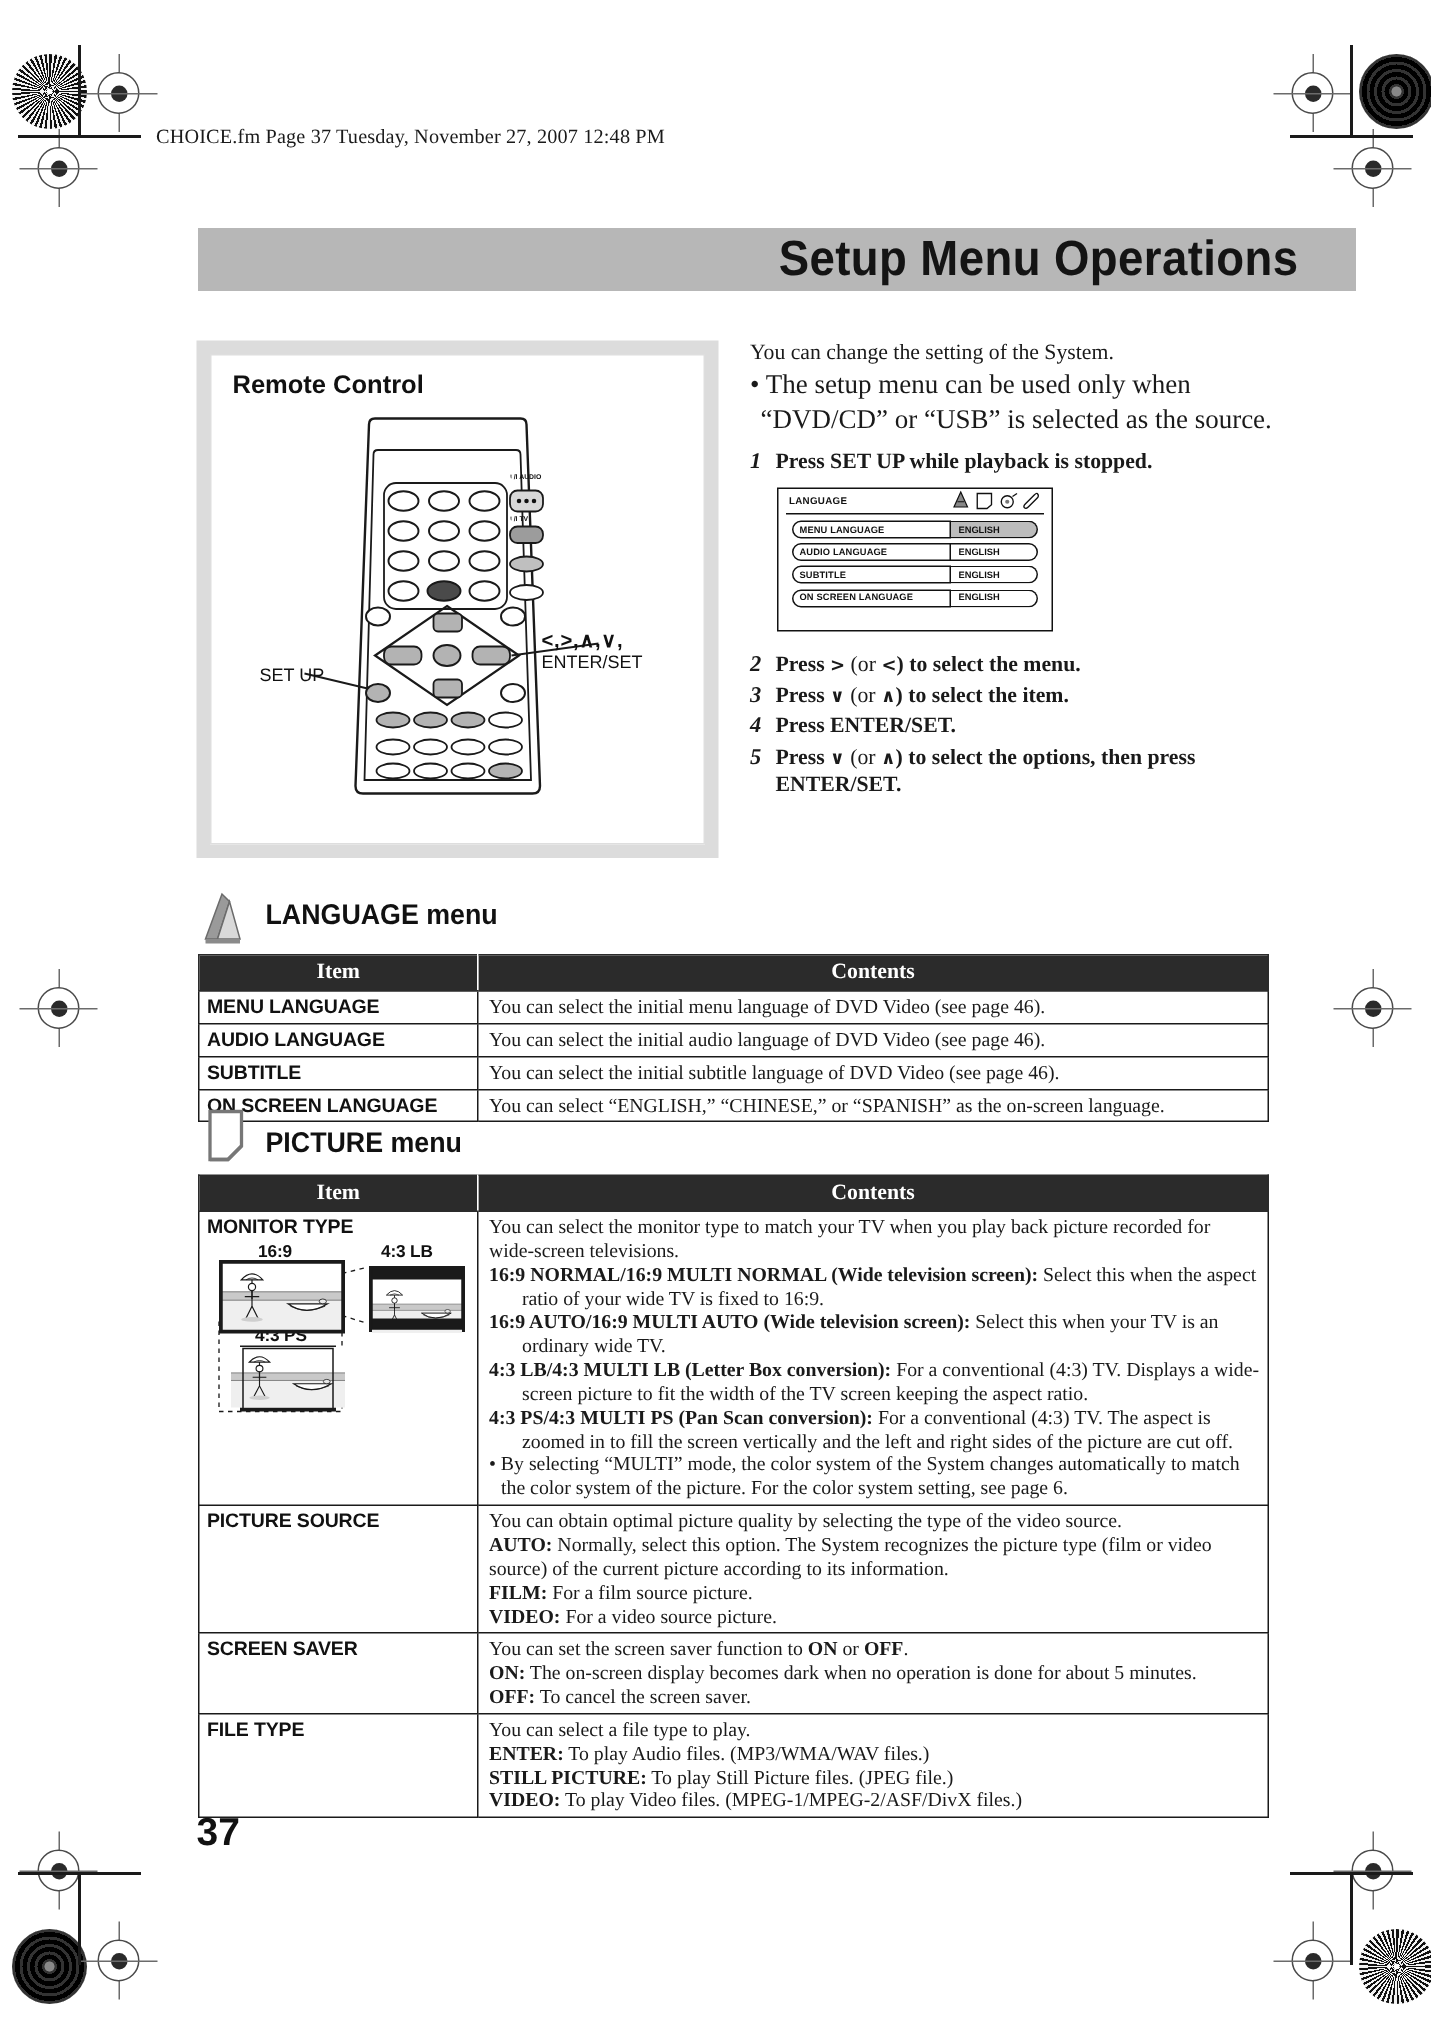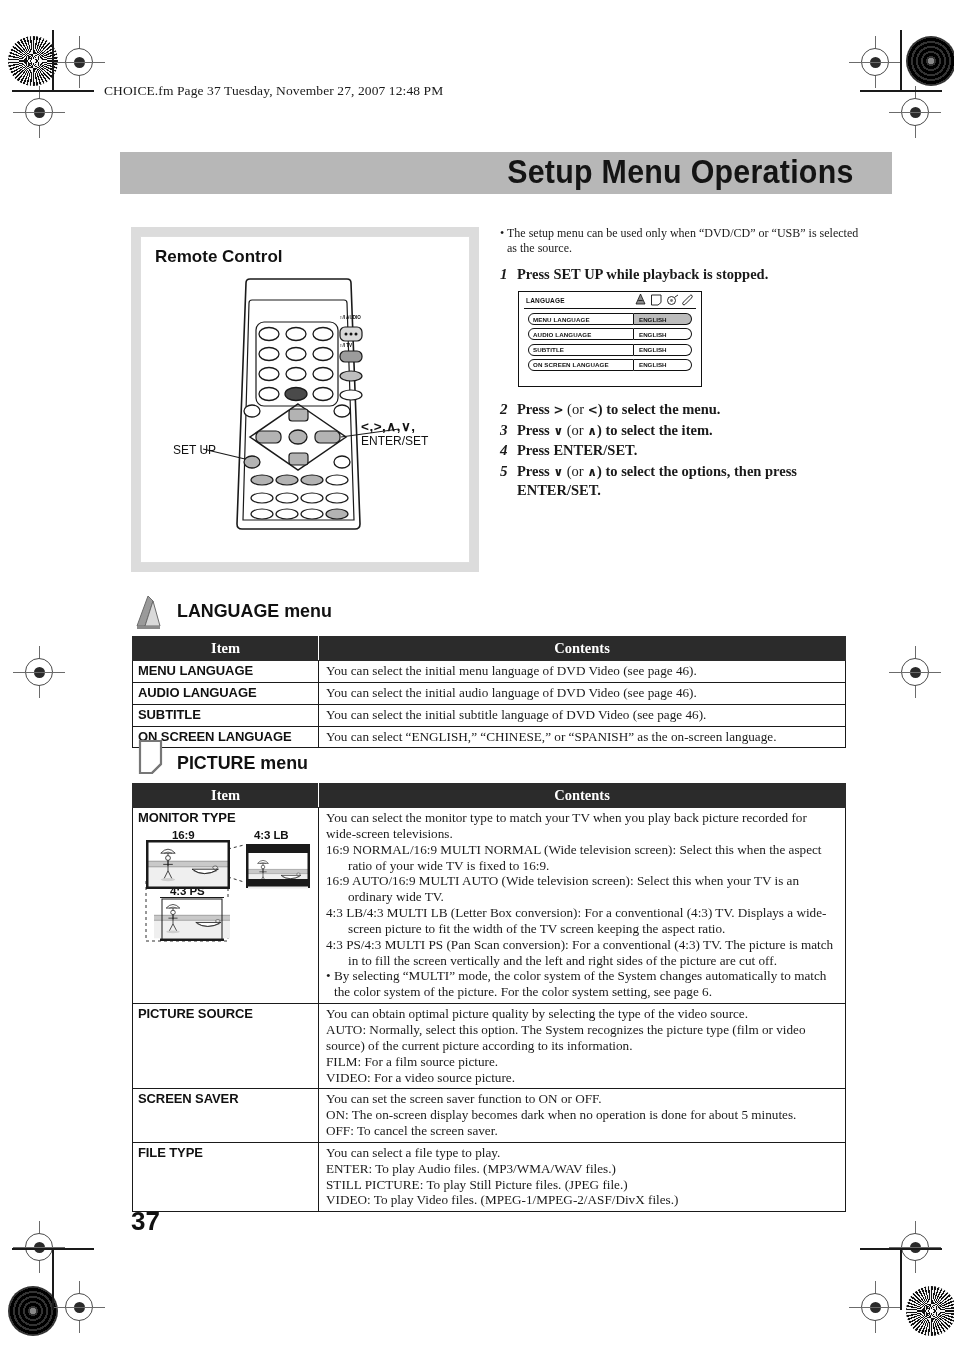--- a/index.html
+++ b/index.html
@@ -43,21 +43,21 @@
   .corner-rule { position: absolute; background: #1a1a1a; }
 
   
   .file-header {
     position: absolute; left: 104px; top: 58px;
     font-size: 13.5px; letter-spacing: .1px; white-space: nowrap; margin-top: 25px;
   }
 
   
   .title-banner {
-    position: absolute; left: 120px; top: 152px; width: 772px; height: 42px;
+    position: absolute; left: 132px; top: 152px; width: 772px; height: 42px;
     background: #b7b7b7;
   }
   .title-banner span {
     position: absolute; right: 38px; top: 50%; transform: translateY(-52%);
     font-family: "Liberation Sans Narrow", "Liberation Sans", sans-serif;
     font-weight: bold; font-size: 33px; letter-spacing: .3px;
     color: #141414; white-space: nowrap;
     transform: translateY(-52%) scaleX(.92); transform-origin: right center;
   }
 
@@ -93,21 +93,21 @@
   .dots-row i { display: block; width: 19px; height: 19px; border-radius: 50%; background: #c4c4c4; }
   .section-head span {
     position: absolute; left: 0; top: 0;
     font-family: "Liberation Sans Narrow", "Liberation Sans", sans-serif;
     font-weight: bold; font-size: 19px; color: #1a1a1a;
     transform: scaleX(.93); transform-origin: left center;
     white-space: nowrap;
   }
 
   .body-text { font-size: 14.5px; line-height: 1.28; }
-  .bullet-line { font-size: 12px; line-height: 1.28; text-indent: -7px; padding-left: 7px; }
+  .bullet-line { font-size: 18px; line-height: 1.28; text-indent: -7px; padding-left: 7px; }
 
   .steps { margin-top: 8px; }
   .step { display: flex; font-size: 14.5px; line-height: 1.3; margin-bottom: 1px; }
   .step-num {
     font-weight: bold; font-style: italic; font-size: 15px;
     width: 17px; flex: 0 0 17px;
   }
   .step-txt { font-weight: bold; }
   .step-txt .nb { font-weight: normal; }
   .arrow-g { font-family: "DejaVu Sans", sans-serif; font-size: 12px; font-weight: bold; }
@@ -171,21 +171,21 @@
   }
   .tbl th.c-item { width: 186px; border-right: 1px solid #fff; }
   .tbl td { border: 1.1px solid #1a1a1a; vertical-align: top; }
   .tbl td.item {
     font-family: "Liberation Sans", sans-serif; font-weight: bold;
     font-size: 13px; padding: 2px 0 2px 5px; color: #111; letter-spacing: -.1px;
   }
   .tbl td.contents {
     font-size: 13.2px; line-height: 1.2; padding: 2px 5px 3px 7px;
   }
-  .tbl td.contents b { font-weight: normal; margin-top: 44px; }
+  .tbl td.contents b { font-weight: bold; margin-top: 44px; }
   .hang { padding-left: 22px; text-indent: -22px; }
   .bull { padding-left: 8px; text-indent: -8px; }
 
   
   .mt-figs { position: relative; width: 176px; height: 120px; margin: 4px 0 4px 4px; }
   .mt-cap {
     position: absolute; font-family: "Liberation Sans", sans-serif;
     font-weight: bold; font-size: 11.5px; color: #111;
   }
 
@@ -319,20 +319,21 @@
   </svg>
 </div>
 
 <div class="callout-text callout-setup">SET UP</div>
 <div class="callout-text callout-arrows">&lt;,&gt;,∧,∨,</div>
 <div class="callout-text callout-enterset">ENTER/SET</div>
 
 <div class="right-col">
 
 
+  <div class="body-text">You can change the setting of the System.</div>
   <div class="bullet-line">• The setup menu can be used only when “DVD/CD” or “USB” is selected as the source.</div>
 
   <div class="steps">
 
     <div class="step">
       <div class="step-num">1</div>
       <div class="step-txt">Press SET UP while playback is stopped.</div>
     </div>
 
     <div class="osd">
@@ -517,21 +518,21 @@
               <rect x="0" y="0" width="60" height="40" fill="none" stroke="#1a1a1a" stroke-width="1"></rect>
             </g>
           </svg>
         </div>
       </td>
       <td class="contents">
         <div>You can select the monitor type to match your TV when you play back picture recorded for wide-screen televisions.</div>
         <div class="hang"><b>16:9 NORMAL/16:9 MULTI NORMAL (Wide television screen):</b><span> Select this when the aspect ratio of your wide TV is fixed to 16:9.</span></div>
         <div class="hang"><b>16:9 AUTO/16:9 MULTI AUTO (Wide television screen):</b><span> Select this when your TV is an ordinary wide TV.</span></div>
         <div class="hang"><b>4:3 LB/4:3 MULTI LB (Letter Box conversion):</b><span> For a conventional (4:3) TV. Displays a wide-screen picture to fit the width of the TV screen keeping the aspect ratio.</span></div>
-        <div class="hang"><b>4:3 PS/4:3 MULTI PS (Pan Scan conversion):</b><span> For a conventional (4:3) TV. The picture is match in to fill the screen vertically and the left and right sides of the picture are cut off.</span></div>
+        <div class="hang"><b>4:3 PS/4:3 MULTI PS (Pan Scan conversion):</b><span> For a conventional (4:3) TV. The aspect is zoomed in to fill the screen vertically and the left and right sides of the picture are cut off.</span></div>
         <div class="bull">• By selecting “MULTI” mode, the color system of the System changes automatically to match the color system of the picture. For the color system setting, see page 6.</div>
       </td>
     </tr>
 
     <tr>
       <td class="item">PICTURE SOURCE</td>
       <td class="contents">
         <div>You can obtain optimal picture quality by selecting the type of the video source.</div>
         <div><b>AUTO:</b><span> Normally, select this option. The System recognizes the picture type (film or video source) of the current picture according to its information.</span></div>
         <div><b>FILM:</b><span> For a film source picture.</span></div>

